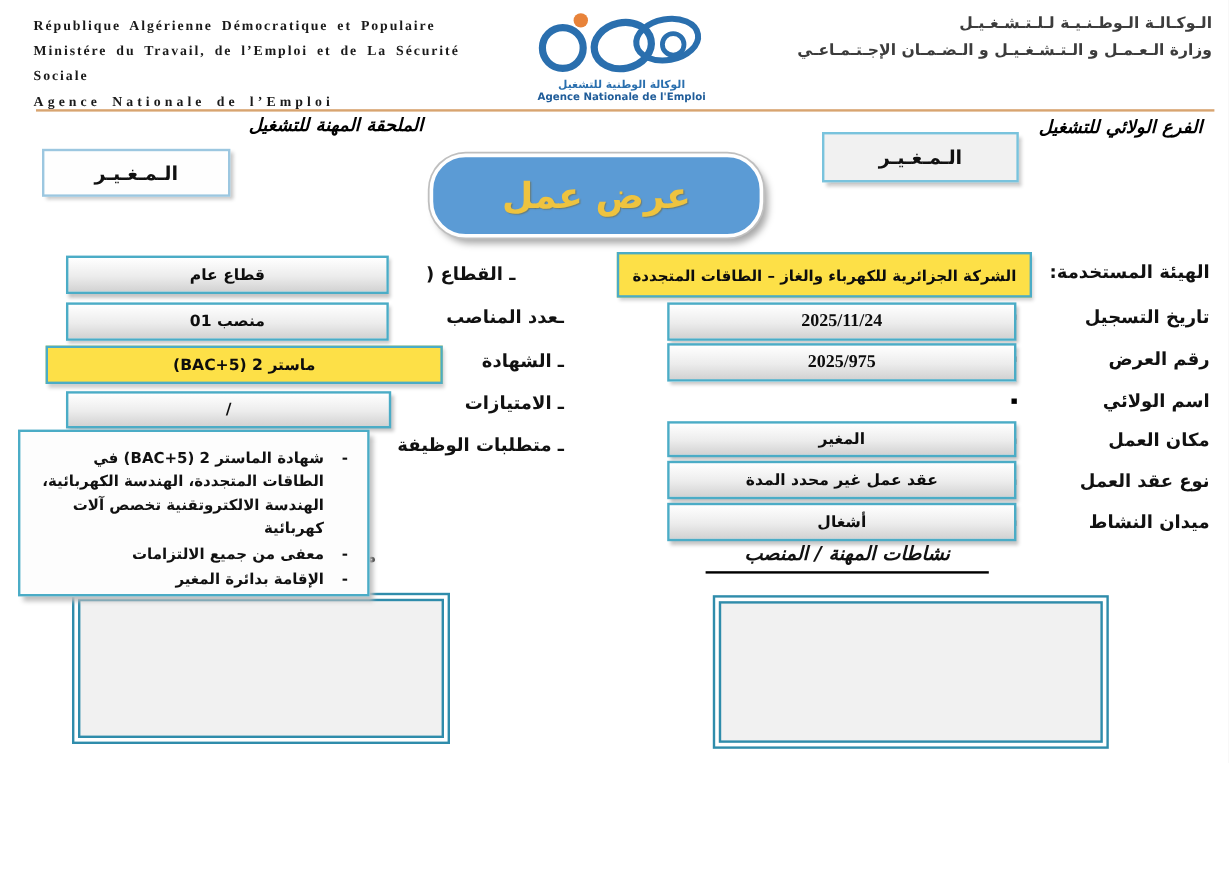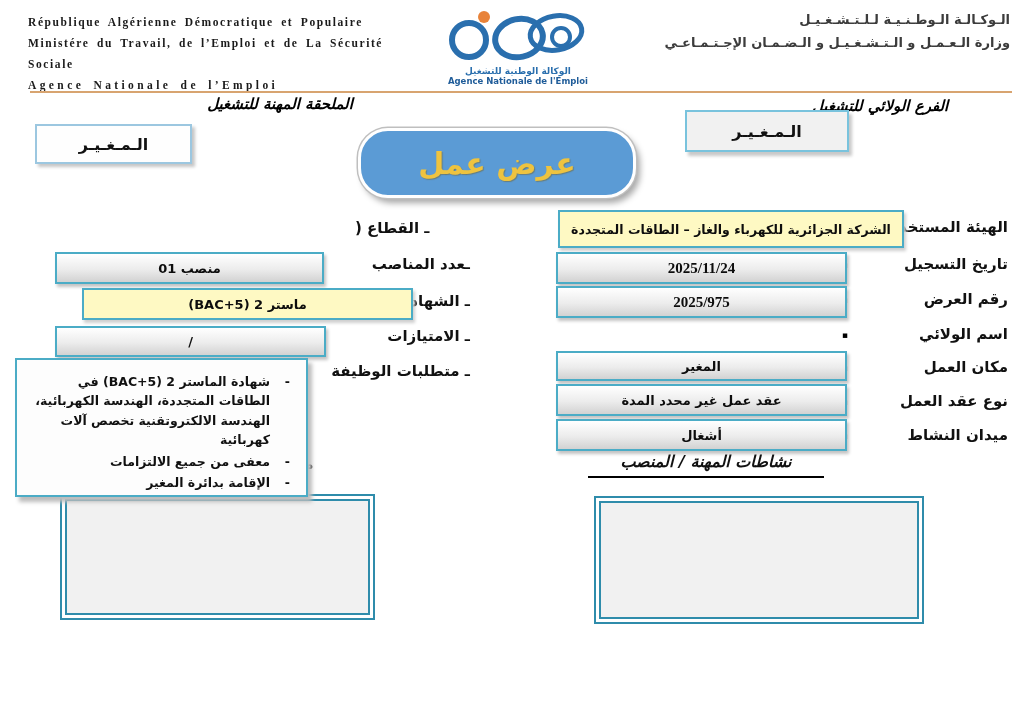--- a/index.html
+++ b/index.html
@@ -23,21 +23,21 @@
   .logo svg{display:block;margin:0 auto;}
   .logo-ar{font-size:9px;font-weight:bold;color:#2a6fae;direction:rtl;letter-spacing:1px;line-height:10px;}
   .logo-fr{font-size:8.5px;font-weight:bold;color:#1f5c99;line-height:11px;}
   .tan-line{position:absolute;left:30px;right:12px;top:91px;height:2px;background:#d8a470;}
   
   .sub-title{
     position:absolute;font-size:15px;font-weight:bold;font-style:italic;
     direction:rtl;color:#000;
   }
   .sub-left{left:165px;top:95px;width:230px;text-align:center;}
-  .sub-right{right:22px;top:97px;width:190px;text-align:left;}
+  .sub-right{right:22px;top:97px;width:190px;text-align:right;}
   .city-box{
     position:absolute;display:flex;align-items:center;justify-content:center;
     font-size:16px;font-weight:bold;direction:rtl;
   }
   .city-left{left:35px;top:124px;width:153px;height:36px;background:#fefefe;
     border:2px solid #9cc7e0;box-shadow:3px 3px 3px #c7c7c7;}
   .city-right{left:685px;top:110px;width:160px;height:38px;background:#f1f1f1;
     border:2px solid #79c3dd;box-shadow:3px 4px 3px #c9c9c9;}
   
   .pill{
@@ -48,21 +48,21 @@
     font-size:30px;font-weight:bold;color:#eec33f;direction:rtl;
     text-shadow:1px 1px 1px rgba(120,90,20,.45);
   }
   
   .vbox{
     position:absolute;border:2px solid #4bacc6;display:flex;align-items:center;
     justify-content:center;font-weight:bold;direction:rtl;text-align:center;color:#0d0d0d;
   }
   .grad{background:linear-gradient(180deg,#ffffff 0%,#ececec 55%,#d2d2d2 100%);
     box-shadow:2px 3px 3px #c4c4c4;}
-  .flat{background:#fef9c3;box-shadow:2px 3px 3px #cfcfcf;margin-left:44px;}
+  .flat{background:#fde047;box-shadow:2px 3px 3px #cfcfcf;}
   
   .rrow{position:absolute;right:16px;width:150px;direction:ltr;}
   .rrow .bullet{position:absolute;left:-16px;top:5px;font-size:9px;color:#000;}
   .rrow .rlabel{display:block;width:100%;text-align:right;direction:rtl;
     font-size:15px;font-weight:bold;white-space:nowrap;}
   
   .llabel{position:absolute;direction:rtl;font-size:15px;font-weight:bold;white-space:nowrap;padding-left:33px;}
   
   .req-box{
     position:absolute;left:15px;top:358px;width:293px;height:139px;
@@ -162,20 +162,21 @@
   <div class="vbox grad" style="left:556px;top:351px;width:287px;height:26px;font-size:13px">المغير</div>
   <div class="vbox grad" style="left:556px;top:384px;width:287px;height:28px;font-size:13px">عقد عمل غير محدد المدة</div>
   <div class="vbox grad" style="left:556px;top:419px;width:287px;height:28px;font-size:13px">أشغال</div>
 
   <div class="llabel" style="left:322px;top:219px">ـ القطاع (</div>
   <div class="llabel" style="right:554px;top:255px">ـعدد المناصب</div>
   <div class="llabel" style="right:554px;top:292px">ـ الشهادة</div>
   <div class="llabel" style="right:554px;top:327px">ـ الامتيازات</div>
   <div class="llabel" style="right:554px;top:362px">ـ متطلبات الوظيفة</div>
 
+  <div class="vbox grad" style="left:55px;top:213px;width:265px;height:28px;font-size:13px;z-index:3">قطاع عام</div>
   <div class="vbox grad" style="left:55px;top:252px;width:265px;height:28px;font-size:13px;direction:ltr">01 منصب</div>
   <div class="vbox flat" style="left:38px;top:288px;width:327px;height:28px;font-size:13px">ماستر 2 (BAC+5)</div>
   <div class="vbox grad" style="left:55px;top:326px;width:267px;height:27px;font-size:13px">/</div>
 
   <div class="obscured">مـ</div>
 
   <div class="req-box">
     <div class="req-item">
       <span class="dash">-</span>
       <span>شهادة الماستر 2 (BAC+5) في الطاقات المتجددة، الهندسة الكهربائية، الهندسة الالكتروتقنية تخصص آلات كهربائية</span>

